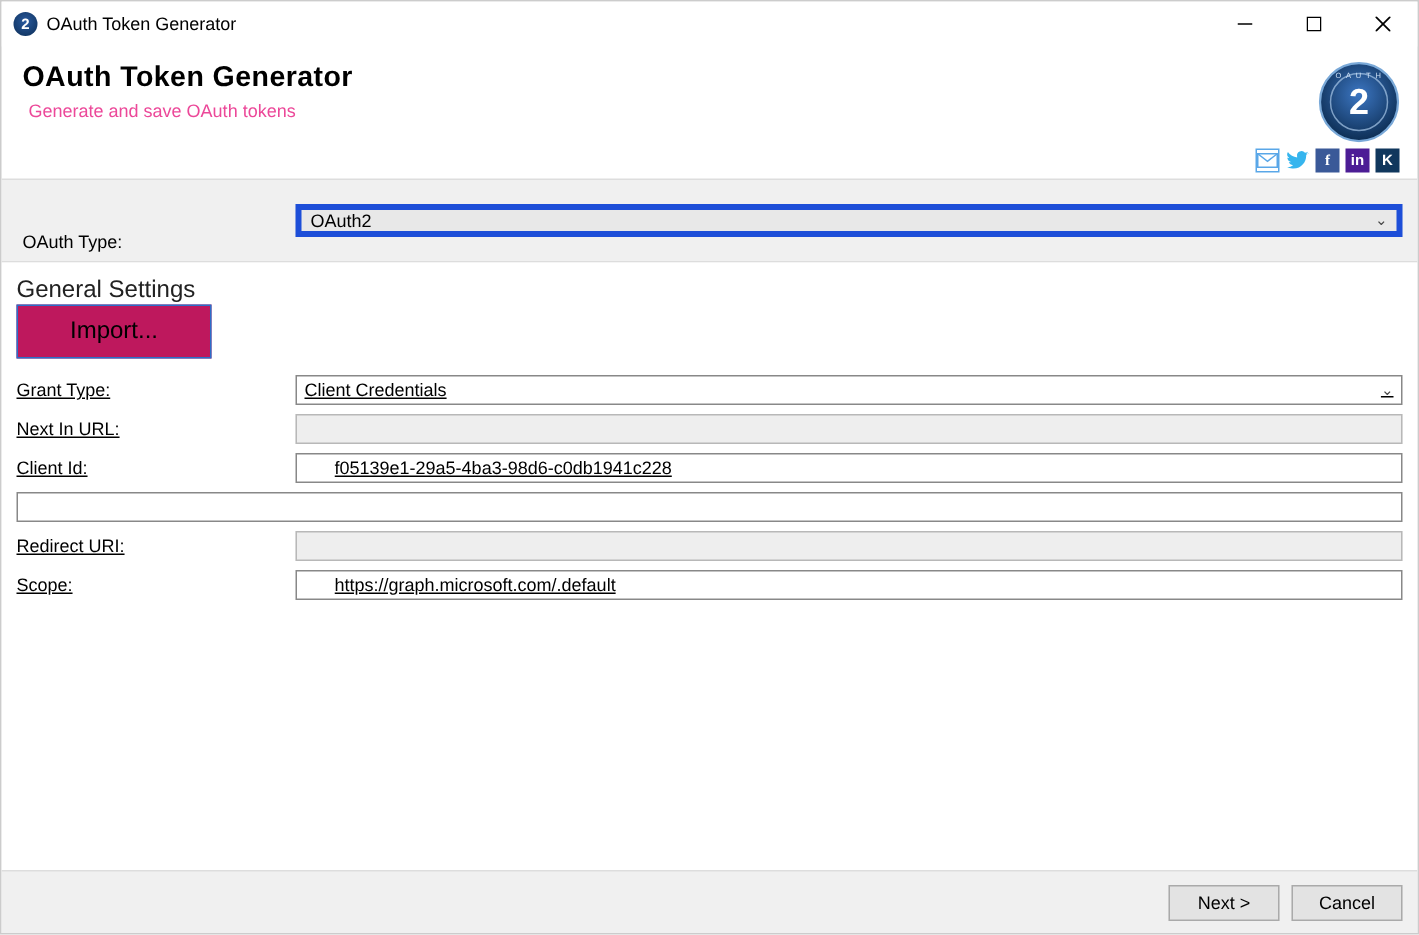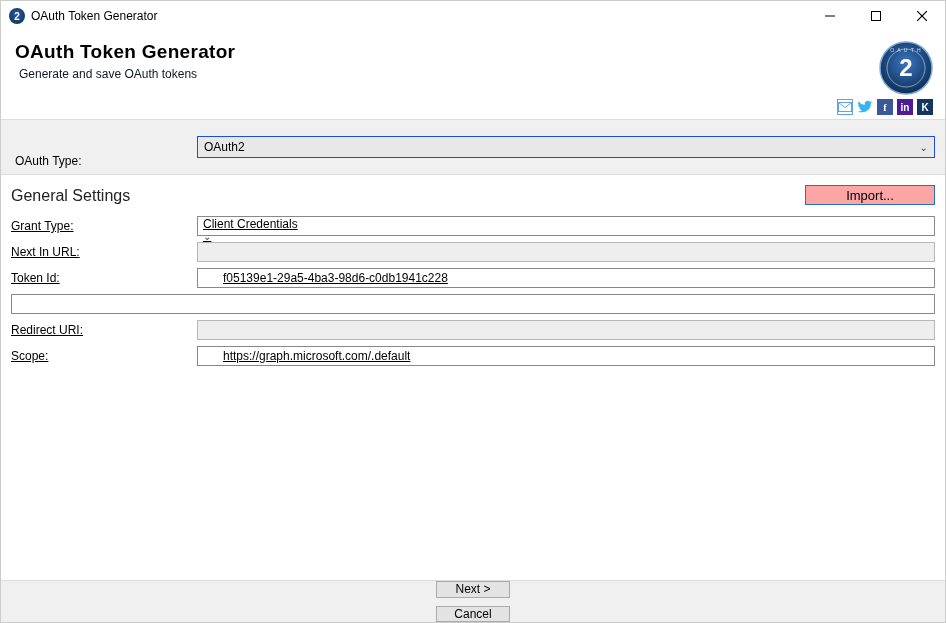--- a/index.html
+++ b/index.html
@@ -51,21 +51,21 @@
   .header h1 {
     margin: 0;
     font-size: 19px;
     font-weight: bold;
     letter-spacing: 0.3px;
     font-family: Arial, sans-serif;
   }
   .header .sub {
     margin: 4px 0 0 4px;
     font-size: 12px;
-    color: #0f172a;
+    color: #ec4899;
   }
   .logo-big {
     width: 54px; height: 54px;
     display:flex; align-items:center; justify-content:center;
   }
   .social-row {
     display:flex; justify-content:flex-end; gap:4px;
     padding-top:4px;
   }
   .social-row .ico {
@@ -82,85 +82,85 @@
   .typerow {
     display:flex; align-items:center; gap:0;
     padding: 6px 10px 6px 10px;
     background: #f0f0f0;
     border-bottom: 1px solid #ddd;
   }
   .typerow .lbl { width: 186px; padding-left:4px;margin-top:28px; }
   .typerow .select {
     flex:1;
     height:22px;
-    border:1px solid #1d4ed8;
+    border:4px solid #1d4ed8;
     background:#e8e8e8;
     display:flex; align-items:center; justify-content:space-between;
     padding:0 6px 0 6px;
   }
   .chev { font-size:10px; color:#444; }
   
   .panel {
     flex:1;
     background:#fff;
     padding: 10px 10px;
     overflow:auto;
   }
   .panel-hd {
-    display:flex; align-items:flex-end; justify-content:space-between;
+    display:flex; align-items:flex-start; justify-content:space-between;
     margin-bottom:8px;
+    flex-direction:column;
   }
   .panel-hd h2 {
     margin:0; font-size:16px; font-weight:400; color:#222;
   }
   .import-btn {
-    width:130px; height:20px;
+    width:130px; height:36px;
     border:1px solid #2a6fc9;
-    background:#fca5a5;
-    font-size:13px;
+    background:#be185d;
+    font-size:16px;
     display:flex; align-items:center; justify-content:center;
   }
   .form-row {
     display:flex; align-items:center;
     height:26px;
     text-decoration:underline;
   }
   .form-row .flbl {
     width:186px; padding-left:0px;
   }
   .form-row .fctrl {
     flex:1;
   }
   .fselect, .finput {
     width:100%; height:20px;
     border:1px solid #888;
     background:#fff;
     padding:0 5px;
     font-size:12px;
     font-family: inherit;
-    display:flex; align-items:flex-start; justify-content:space-between;flex-direction:column;
+    display:flex; align-items:center; justify-content:space-between;
   }
   .finput.disabled {
     background:#eee;
     border-color:#b8b8b8;
   }
   .finput input {
     border:none; outline:none; width:100%; height:18px;
     font-size:12px; font-family:inherit; background:transparent;
     padding:0;
     margin-left:20px;
   }
   
   .footer {
     height:42px;
     border-top:1px solid #ddd;
     display:flex; align-items:center; justify-content:flex-end;
     padding:0 10px; gap:8px;
     background:#f0f0f0;
-    flex-direction:column;
   }
   .btn {
     min-width:74px; height:24px;
     border:1px solid #aaa;
     background:#e3e3e3;
     font-size:12px;
     display:flex; align-items:center; justify-content:center;
     padding:0 10px;
   }
 </style>
@@ -257,21 +257,21 @@
   <div class="form-row">
     <div class="flbl">Next In URL:</div>
     <div class="fctrl">
       <div class="finput disabled">
         <input disabled="" value="" style="">
       </div>
     </div>
   </div>
 
   <div class="form-row">
-    <div class="flbl">Token Id:</div>
+    <div class="flbl">Client Id:</div>
     <div class="fctrl">
       <div class="finput">
         <input value="f05139e1-29a5-4ba3-98d6-c0db1941c228" style="">
       </div>
     </div>
   </div>
 
   <div class="form-row">
     <div class="fctrl">
       <div class="finput">

